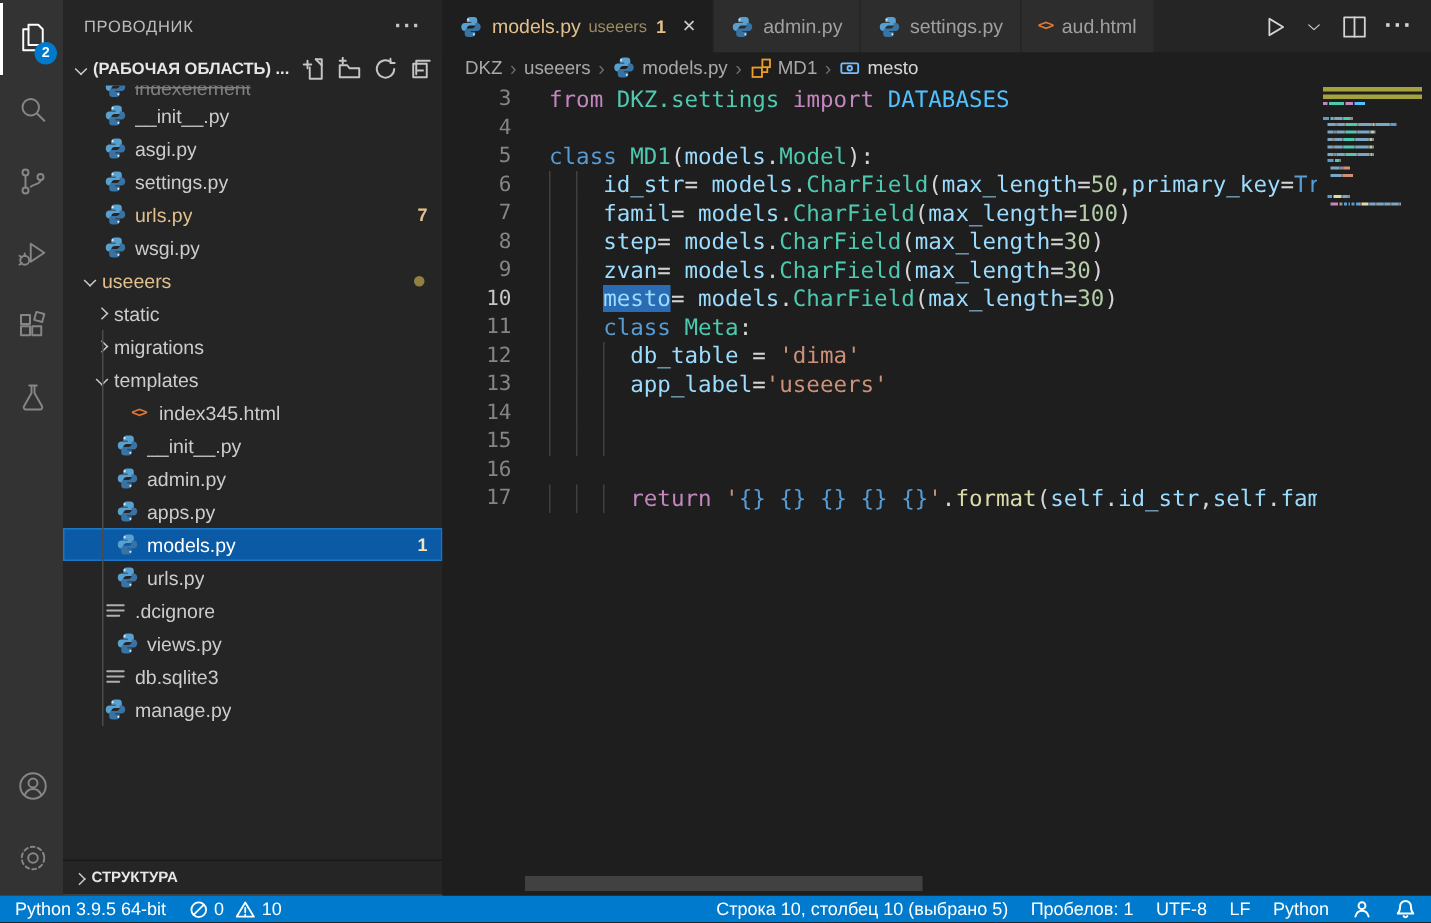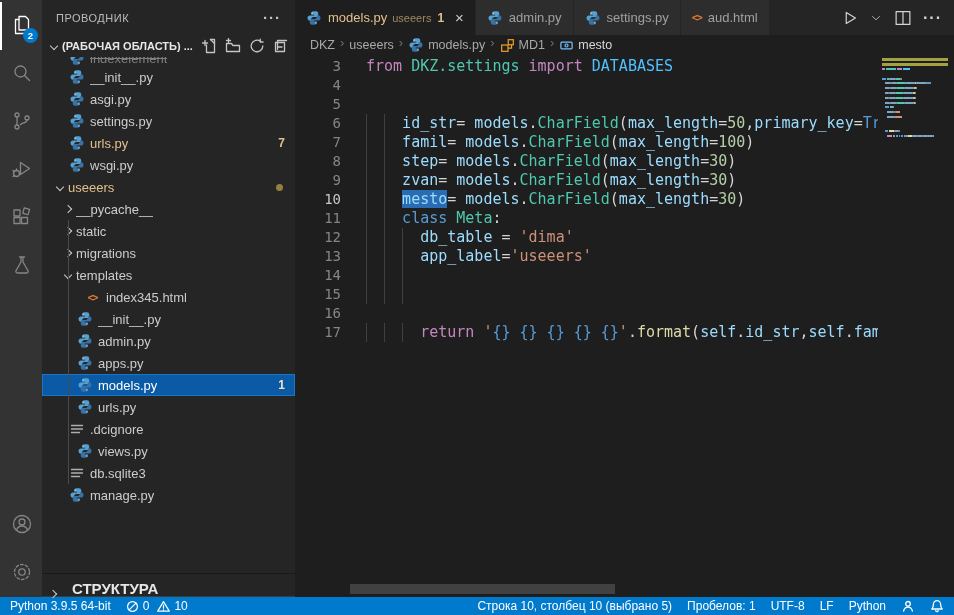--- a/index.html
+++ b/index.html
@@ -31,35 +31,35 @@
   .chev{width:6px;height:6px;border-right:1.4px solid #cccccc;border-bottom:1.4px solid #cccccc;display:inline-block}
   .chev.right{transform:rotate(-45deg)}
   .chev.down{transform:rotate(45deg)}
   .row .ficon{width:17px;flex:none;display:flex;align-items:center;justify-content:center;margin-right:5px}
   .row .lbl{white-space:nowrap;overflow:hidden;text-overflow:ellipsis}
   .row.modified .lbl{color:var(--modified)}
   .row .badge{margin-left:auto;margin-right:10px;font-size:12px;color:var(--modified);font-weight:bold}
   .row.selected .badge{color:#f3e3c3}
   .row .dot{width:7px;height:7px;border-radius:50%;background:#94803e;margin-left:auto;margin-right:12px}
   .tree-guide{position:absolute;width:0;border-left:1px solid #4b4b4b;left:26px}
-  .sb-struct{height:24px;flex:none;border-top:1px solid #0000004d;box-shadow:0 -1px 0 #3c3c3c inset;display:flex;align-items:flex-end;gap:16px;padding:0 8px;font-weight:bold;font-size:15px;color:#e7e7e7;cursor:pointer}
+  .sb-struct{height:24px;flex:none;border-top:1px solid #0000004d;box-shadow:0 -1px 0 #3c3c3c inset;display:flex;align-items:center;gap:5px;padding:0 8px;font-weight:bold;font-size:10px;color:#e7e7e7;cursor:pointer}
 
   
   .editorcol{flex:1;display:flex;flex-direction:column;min-width:0}
   .tabbar{height:35px;background:#252526;display:flex;align-items:stretch;flex:none}
   .tab{display:flex;align-items:center;gap:6px;padding:0 11px;background:#2d2d2d;color:#a0a0a0;border-right:1px solid #252526;cursor:pointer;white-space:nowrap}
   .tab.active{background:#1e1e1e;color:var(--modified)}
   .tab .desc{font-size:11px;color:#9b8a62;margin-left:-1px}
   .tab .tbadge{color:var(--modified);font-weight:bold;font-size:12px}
   .tab .close{margin-left:5px;color:#cccccc;font-size:15px;line-height:1;cursor:pointer}
   .editor-actions{margin-left:auto;display:flex;align-items:center;gap:9px;padding-right:12px;color:#d4d4d4}
   .editor-actions span{display:flex;align-items:center;cursor:pointer}
   .ea-more{font-size:16px;font-weight:bold;letter-spacing:1px;color:#d4d4d4}
 
-  .breadcrumbs{height:20px;display:flex;gap:5px;padding-left:15px;font-size:12.5px;color:#a9a9a9;flex:none;background:#1e1e1e}
+  .breadcrumbs{height:20px;display:flex;align-items:center;gap:5px;padding-left:15px;font-size:12.5px;color:#a9a9a9;flex:none;background:#1e1e1e}
   .bc-item{display:flex;align-items:center;gap:4px;cursor:pointer}
   .bc-sep{color:#6e6e6e;font-size:13px}
 
   .editor-body{flex:1;position:relative;background:#1e1e1e;overflow:hidden}
   .code{position:absolute;top:2px;left:0;right:76px;overflow:hidden}
   .cl{display:flex;height:19px}
   .ln{width:46px;flex:none;text-align:right;color:#858585;font:14px/19px "DejaVu Sans Mono",monospace}
   .ln.cur{color:#c6c6c6}
   .lt{margin-left:25px;position:relative;font:15px/19px "DejaVu Sans Mono",monospace;white-space:pre;color:#d4d4d4;padding-left:calc(var(--ind)*1ch)}
   .guide{position:absolute;top:0;height:19px;border-left:1px solid #404040}
@@ -261,26 +261,20 @@
             <span class="twisty">
               <i class="chev down"></i>
             </span>
             <span class="lbl">useeers</span>
             <span class="dot"></span>
           </div>
           <div class="row" style="padding-left: 18px;">
             <span class="twisty">
               <i class="chev right"></i>
             </span>
-            <span class="lbl">__pycache__</span>
-          </div>
-          <div class="row" style="padding-left: 18px;">
-            <span class="twisty">
-              <i class="chev right"></i>
-            </span>
             <span class="lbl">static</span>
           </div>
           <div class="row" style="padding-left: 18px;">
             <span class="twisty">
               <i class="chev right"></i>
             </span>
             <span class="lbl">migrations</span>
           </div>
           <div class="row" style="padding-left: 18px;">
             <span class="twisty">
@@ -519,20 +513,21 @@
             <div class="cl">
               <div class="ln">3</div>
               <div class="lt" style="--ind: 0;"><span class="tok-ctrl">from</span><span class="tok-pl"> </span><span class="tok-typ">DKZ.settings</span><span class="tok-pl"> </span><span class="tok-ctrl">import</span><span class="tok-pl"> </span><span class="tok-cst">DATABASES</span></div>
             </div>
             <div class="cl">
               <div class="ln">4</div>
               <div class="lt" style="--ind: 0;"></div>
             </div>
             <div class="cl">
               <div class="ln">5</div>
+              <div class="lt" style="--ind: 0;"><span class="tok-kw">class</span><span class="tok-pl"> </span><span class="tok-typ">MD1</span><span class="tok-pl">(</span><span class="tok-var">models</span><span class="tok-pl">.</span><span class="tok-typ">Model</span><span class="tok-pl">):</span></div>
             </div>
             <div class="cl">
               <div class="ln">6</div>
               <div class="lt" style="--ind: 4;"><span class="guide" style="left: 0ch;"></span><span class="guide" style="left: 2ch;"></span><span class="tok-var">id_str</span><span class="tok-pl">= </span><span class="tok-var">models</span><span class="tok-pl">.</span><span class="tok-typ">CharField</span><span class="tok-pl">(</span><span class="tok-var">max_length</span><span class="tok-pl">=</span><span class="tok-num">50</span><span class="tok-pl">,</span><span class="tok-var">primary_key</span><span class="tok-pl">=</span><span class="tok-kw">True</span></div>
             </div>
             <div class="cl">
               <div class="ln">7</div>
               <div class="lt" style="--ind: 4;"><span class="guide" style="left: 0ch;"></span><span class="guide" style="left: 2ch;"></span><span class="tok-var">famil</span><span class="tok-pl">= </span><span class="tok-var">models</span><span class="tok-pl">.</span><span class="tok-typ">CharField</span><span class="tok-pl">(</span><span class="tok-var">max_length</span><span class="tok-pl">=</span><span class="tok-num">100</span><span class="tok-pl">)</span></div>
             </div>
             <div class="cl">

